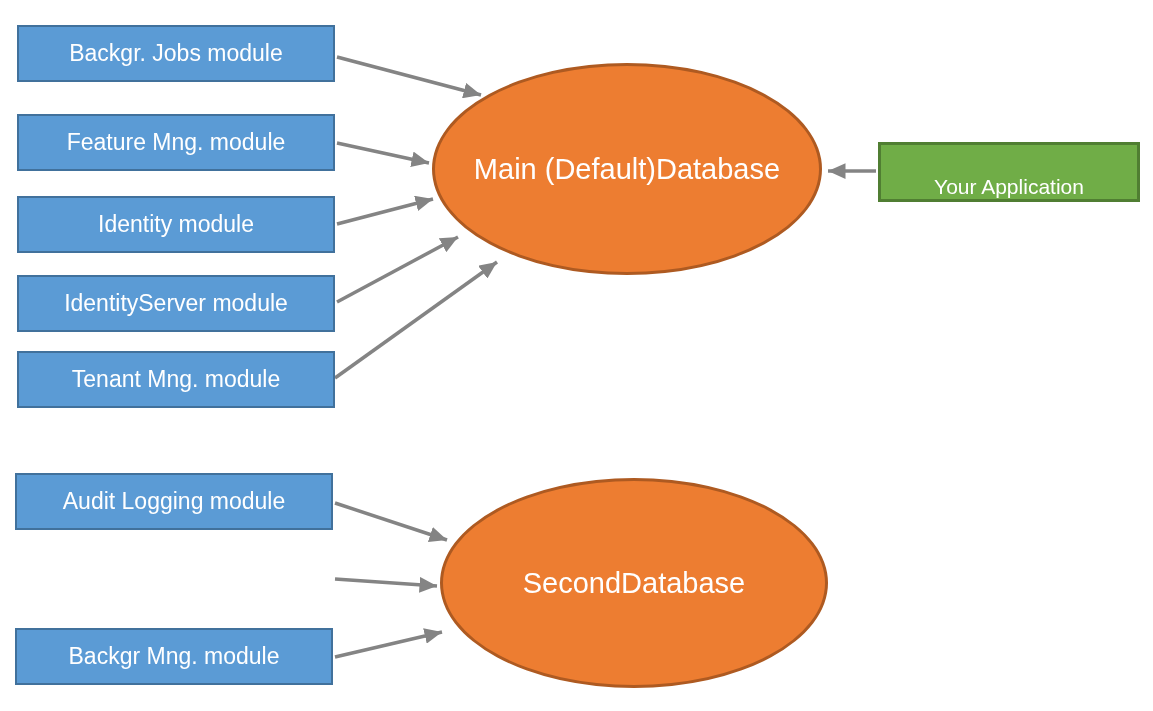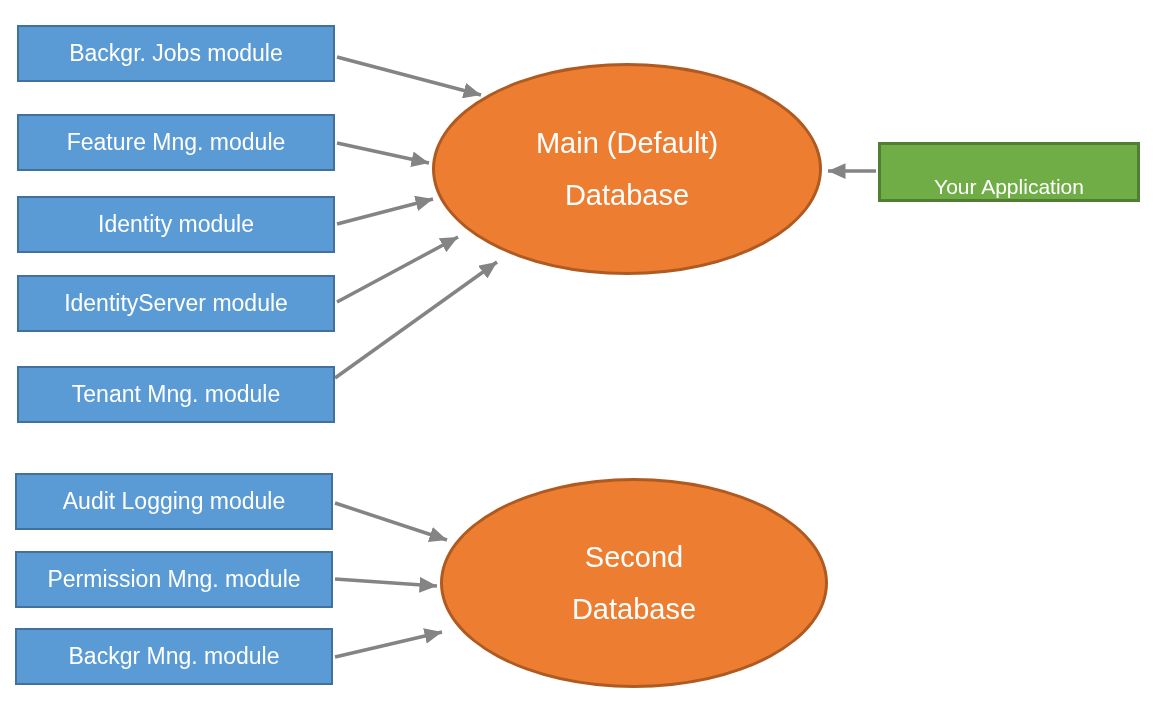--- a/index.html
+++ b/index.html
@@ -33,21 +33,21 @@
   .bgroup { left: 15px; text-align: right; }
   .db-ellipse {
     position: absolute;
     background: #ED7D31;
     border: 3px solid #AE5A21;
     border-radius: 50%;
     color: #ffffff;
     font-size: 29px;
     line-height: 52px;
     display: flex;
-    flex-direction: column;
+    flex-direction: row;
     align-items: center;
     justify-content: center;
     text-align: center;
   }
   .main-db  { left: 432px; top: 63px;  width: 384px; height: 206px; }
   .second-db{ left: 440px; top: 478px; width: 382px; height: 204px; }
   .app-box {
     position: absolute;
     left: 878px;
     top: 142px;
@@ -91,29 +91,26 @@
   </div>
   <div class="module-box" style="top:114px">
     <span>Feature Mng. module</span>
   </div>
   <div class="module-box" style="top:196px">
     <span>Identity module</span>
   </div>
   <div class="module-box" style="top:275px">
     <span>IdentityServer module</span>
   </div>
-  <div class="module-box" style="top:366px">
+  <div class="module-box" style="top:351px">
     <span>Tenant Mng. module</span>
   </div>
 
   <div class="module-box bgroup" style="top:473px">
     <span>Audit Logging module</span>
-  </div>
-  <div class="module-box bgroup" style="top:551px">
-    <span>Permission Mng. module</span>
   </div>
   <div class="module-box bgroup" style="top:628px">
     <span>Backgr Mng. module</span>
   </div>
 
   <div class="db-ellipse main-db">
     <span>Main (Default)</span>
     <span>Database</span>
   </div>
 

